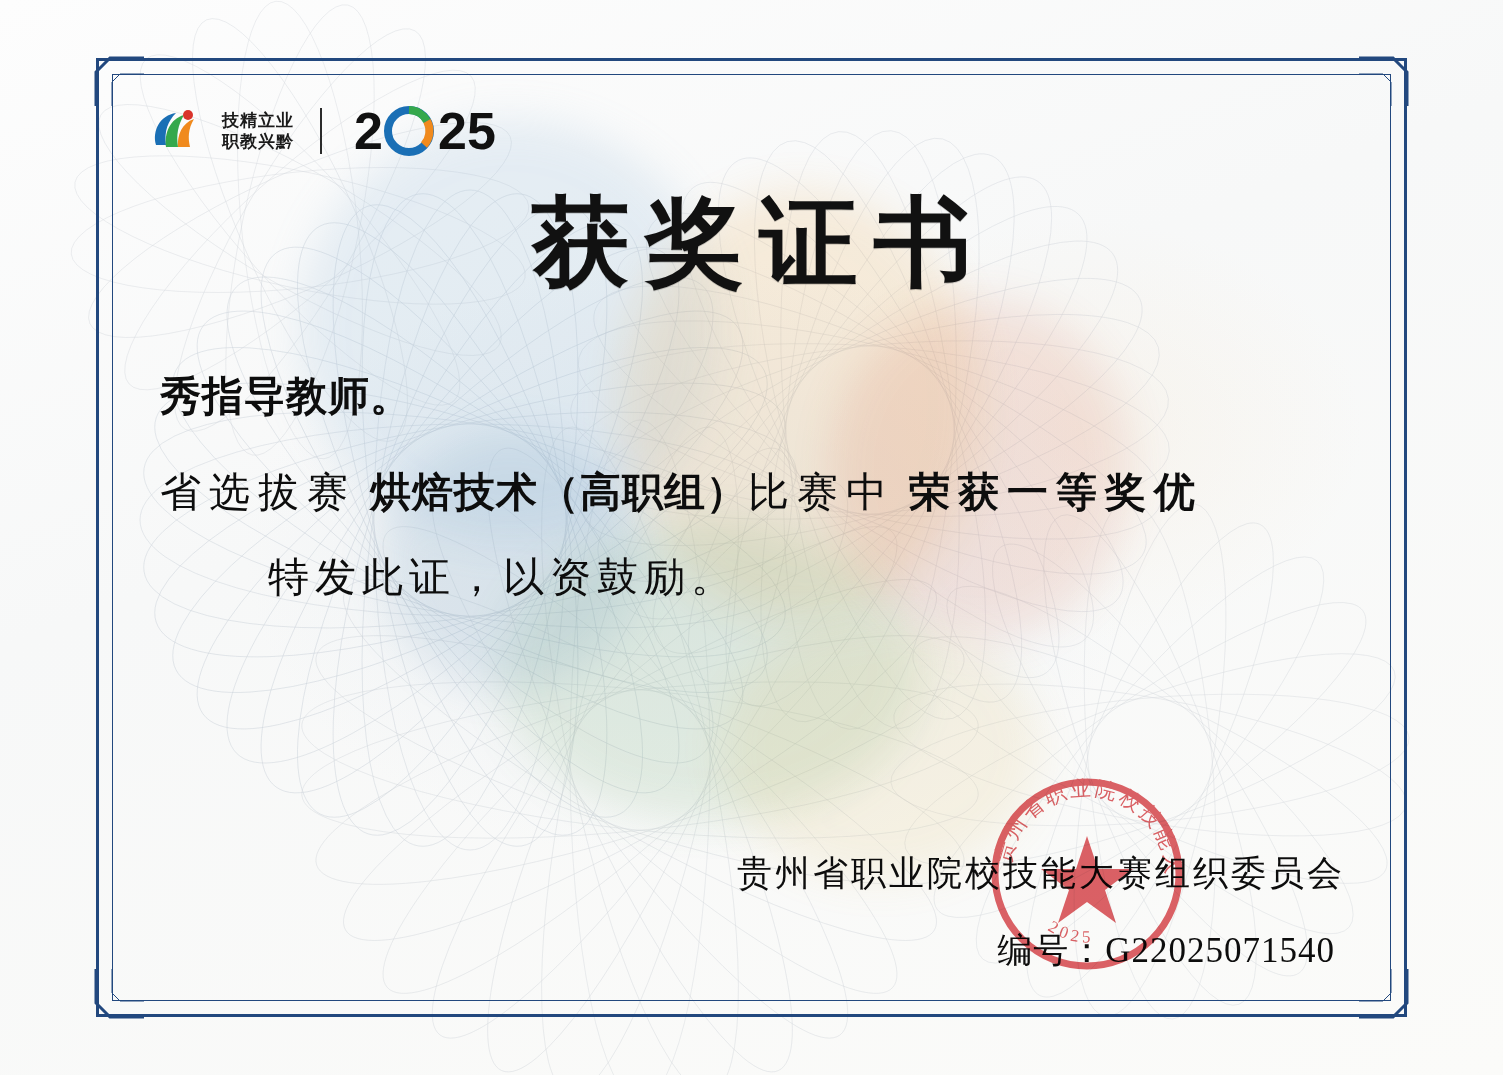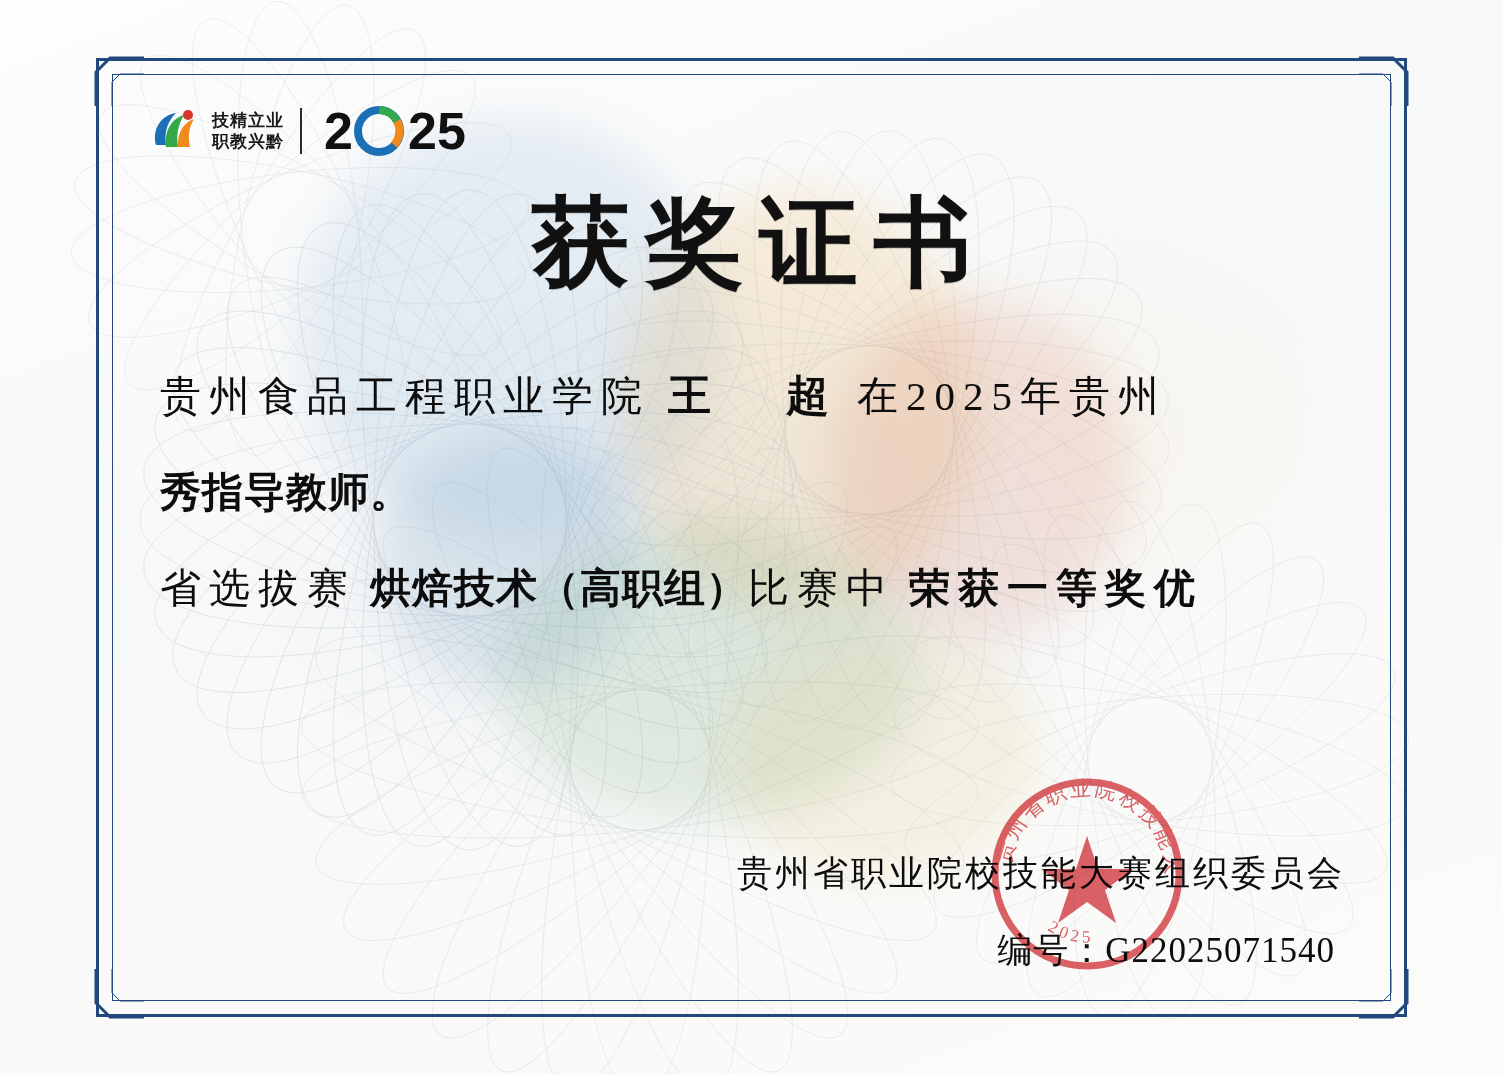--- a/index.html
+++ b/index.html
@@ -72,21 +72,21 @@
   .corner.bl { left: 90px;  bottom: 52px; transform: scaleY(-1); }
   .corner.br { right: 90px; bottom: 52px; transform: scale(-1,-1); }
 
   
   .logo-block {
     position: absolute;
     left: 148px;
     top: 103px;
     display: flex;
     align-items: center;
-    gap: 12px;
+    gap: 22px;
   }
   .logo-mark { width: 52px; height: 52px; position: relative; }
   .logo-mark svg { display: block; }
   .logo-slogan {
     font-family: "Liberation Sans", "DejaVu Sans", sans-serif;
     font-weight: bold;
     color: #1a1a1a;
     font-size: 17px;
     line-height: 21px;
     letter-spacing: 1px;
@@ -355,27 +355,25 @@
         <path d="M55 7 A21 21 0 0 1 73 18" fill="none" stroke="#35a84c" stroke-width="8"></path>
         <path d="M73 18 A21 21 0 0 1 70 42" fill="none" stroke="#f08a1d" stroke-width="8"></path>
         <text x="84" y="46" font-family="Liberation Sans, DejaVu Sans, sans-serif" font-size="52" font-weight="bold" fill="#111111">25</text>
       </svg>
     </div>
   </div>
 
   <div class="cert-title">获奖证书</div>
 
   <div class="body-wrap">
-    <div class="body-line">
-      <span class="spaced">贵州食品工程职业学院</span><span class="nm">王　超</span><span class="spaced">在2025年贵州</span>
-    </div>
     <div class="body-line b-strong">秀指导教师。</div>
     <div class="body-line">
       <span class="spaced">省选拔赛</span><span class="gap-s"></span><span class="b-strong">烘焙技术（高职组）</span><span class="spaced">比赛中</span><span class="gap-s"></span><span class="b-strong spaced">荣获一等奖优</span>
     </div>
+    <div class="closing">特发此证，以资鼓励。</div>
   </div>
 
   <div class="sig-block">
     <div class="sig-org">贵州省职业院校技能大赛组织委员会</div>
     <div class="sig-no">
       <span>编号：</span><span class="code">G22025071540</span>
     </div>
   </div>
 
   <div class="seal">

